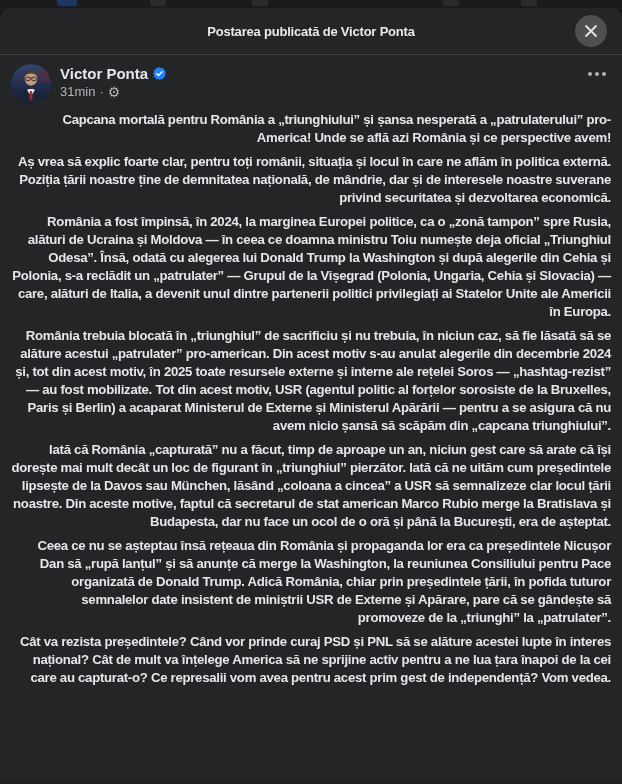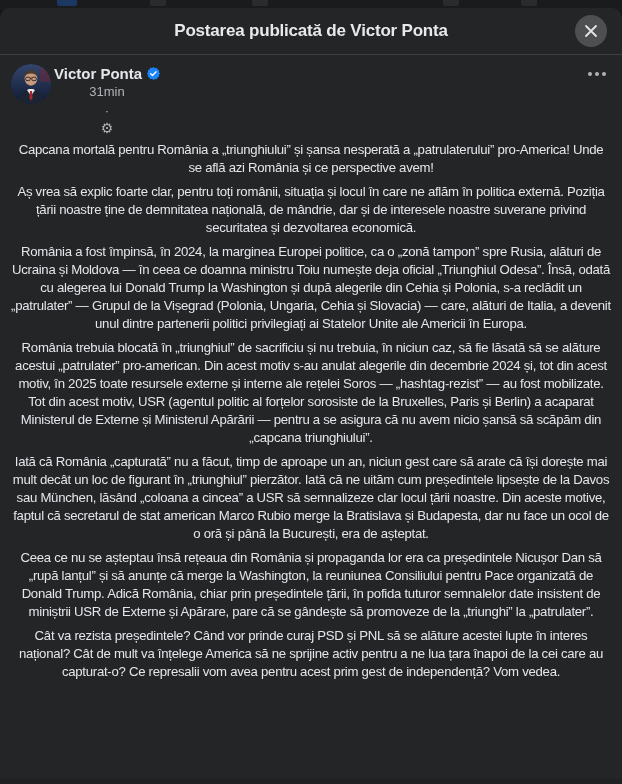--- a/index.html
+++ b/index.html
@@ -22,58 +22,59 @@
     background: #242526;
     border-radius: 10px 10px 0 0;
     overflow: hidden;
   }
   .modal-header {
     height: 46px; position: relative;
     display: flex; align-items: center; justify-content: center;
     border-bottom: 1px solid #3e4042;
   }
   .dialog-title {
-    margin: 0; font-size: 17px; font-weight: bold; color: #e7e9ec; letter-spacing: -0.2px;
+    margin: 0; font-size: 13px; font-weight: bold; color: #e7e9ec; letter-spacing: -0.2px;
   }
   .close-btn {
     position: absolute; right: 15px; top: 7px;
     width: 32px; height: 32px; border-radius: 50%;
     background: #4e4f50; border: none; padding: 0;
     display: flex; align-items: center; justify-content: center;
     cursor: pointer;
   }
   .post-header {
     display: flex; align-items: flex-start;
     padding: 9px 12px 4px 11px; position: relative;
   }
   .avatar {
     width: 40px; height: 40px; border-radius: 50%; overflow: hidden;
     flex: 0 0 40px; cursor: pointer; background: #1d2a4a;
   }
-  .author-block { margin-left: 3px; padding-top: 1px; }
+  .author-block { margin-left: 9px; padding-top: 1px; }
   .name-row { display: flex; align-items: center; gap: 5px; }
   .author-name { font-size: 15px; font-weight: bold; color: #e4e6eb; cursor: pointer; }
   .meta-row {
     display: flex; align-items: center; gap: 4px;
-    margin-top: 2px; font-size: 13px; color: #b0b3b8; flex-direction: column;
+    margin-top: 2px; font-size: 13px; color: #b0b3b8;
   }
   .gear { font-size: 14px; line-height: 12px; color: #b0b3b8; }
   .more-btn {
     position: absolute; right: 12px; top: 13px;
     background: none; border: none; padding: 4px;
     display: flex; gap: 3px; cursor: pointer;
   }
   .more-btn .dot { width: 4px; height: 4px; border-radius: 50%; background: #b0b3b8; }
 
   .post-body { padding: 3px 11px 0 11px; }
   .post-body p {
     margin: 0 0 6px 0;
     font-size: 13.2px; line-height: 18px; letter-spacing: -0.28px;
     color: #e4e6eb;
-    text-align: center;
+    text-align: right;
+    font-weight: bold;
   }
   .bottom-edge { position: absolute; left: 0; bottom: 0; width: 100%; height: 5px; background: #202122; }
 </style>
 </head>
 <body>
 
 <div class="backdrop">
   <span class="hint blue" style="left:57px;width:20px;"></span>
   <span class="hint gray" style="left:150px;width:16px;"></span>
   <span class="hint gray" style="left:252px;width:16px;"></span>

